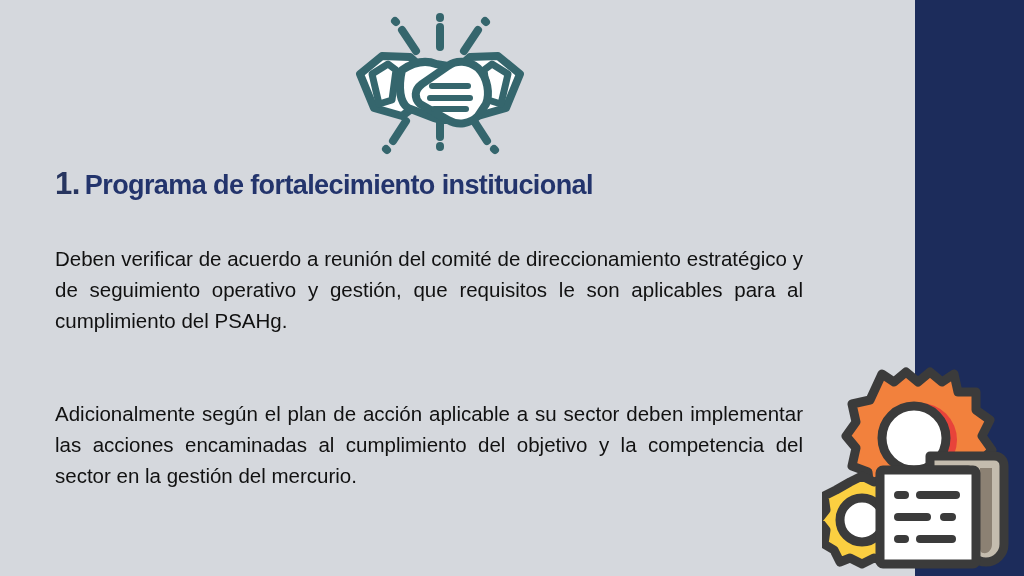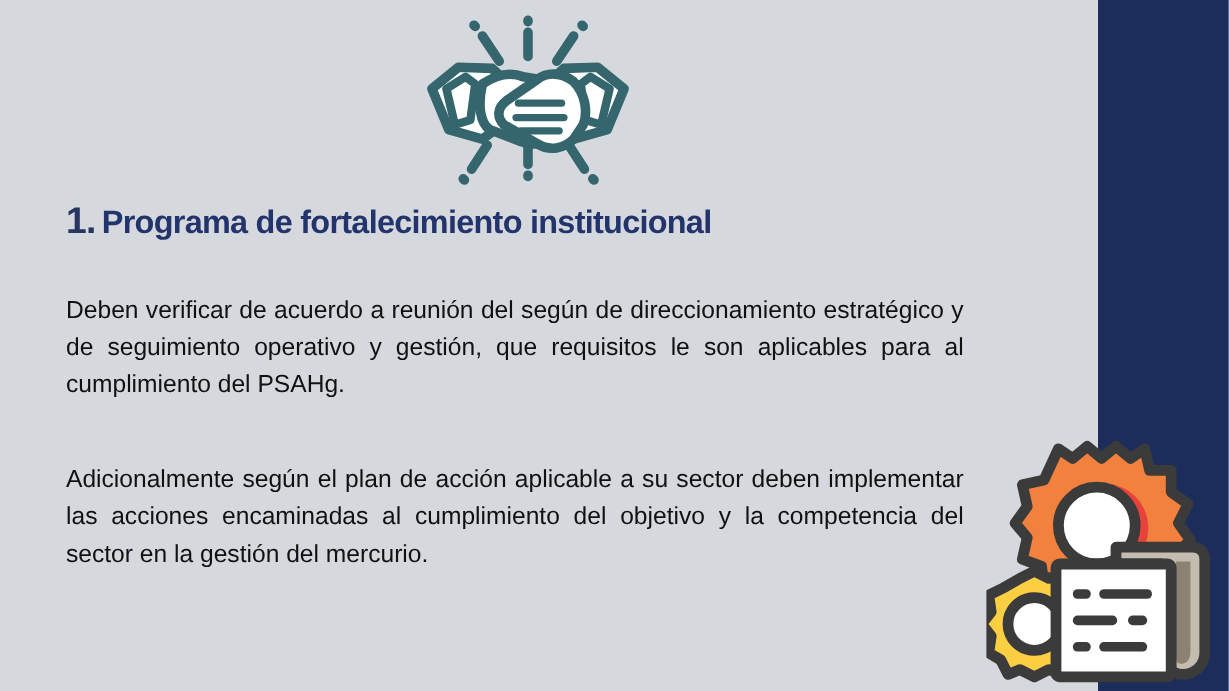--- a/index.html
+++ b/index.html
@@ -68,21 +68,21 @@
     width: 748px;
     font-size: 20.5px;
     line-height: 31px;
     color: #111111;
     text-align: justify;
     text-justify: inter-word;
     font-family: "Liberation Sans", sans-serif;
   }
   .para b { font-weight: 400; }
   #para-1 { top: 243px; }
-  #para-2 { top: 384px; }
+  #para-2 { top: 398px; }
 
   
   #gears-doc-icon {
     position: absolute;
     left: 822px;
     top: 358px;
     width: 200px;
     height: 218px;
   }
 </style>
@@ -131,21 +131,21 @@
       </g>
     </svg>
   </div>
 
   <div id="heading-row">
     <span id="heading-number">1.</span>
     <span id="heading-title">Programa de fortalecimiento institucional</span>
   </div>
 
   <div id="para-1" class="para">
-    <span>Deben verificar de acuerdo a reunión del según de direccionamiento estratégico y de seguimiento operativo y gestión, que </span><b>requisitos</b><span> le son aplicables para al cumplimiento del PSAHg.</span>
+    <span>Deben verificar de acuerdo a reunión del comité de direccionamiento estratégico y de seguimiento operativo y gestión, que </span><b>requisitos</b><span> le son aplicables para al cumplimiento del PSAHg.</span>
   </div>
 
   <div id="para-2" class="para">
     <span>Adicionalmente según el plan de acción aplicable a su sector deben implementar las </span><b>acciones</b><span> encaminadas al cumplimiento del objetivo y la competencia del sector en la gestión del mercurio.</span>
   </div>
 
   <div id="gears-doc-icon">
     <svg viewBox="0 0 200 218" width="200" height="218" xmlns="http://www.w3.org/2000/svg">
 
       <g>

